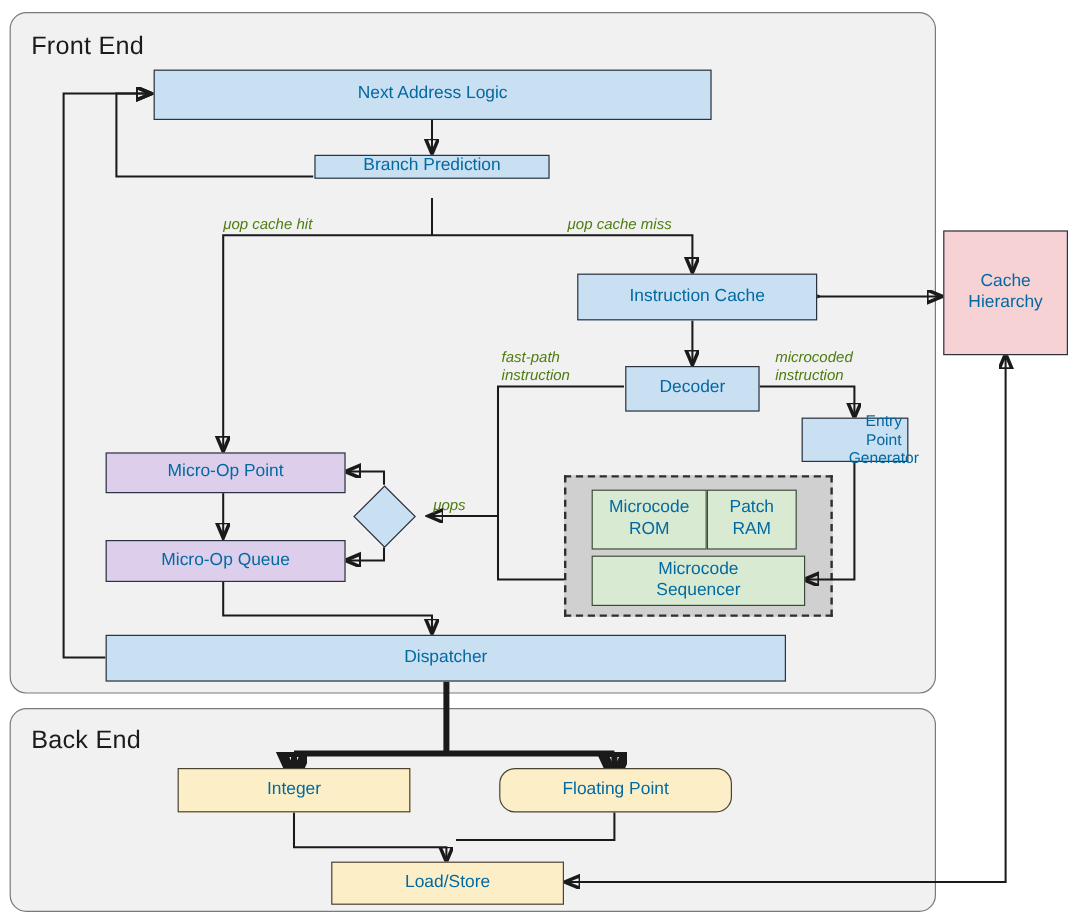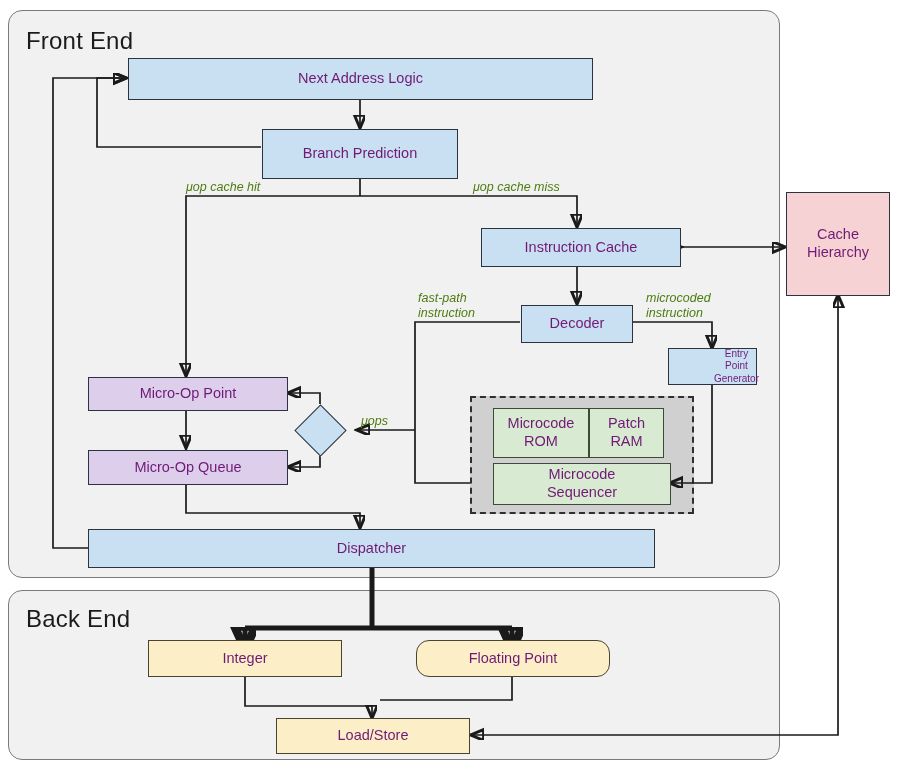--- a/index.html
+++ b/index.html
@@ -17,43 +17,43 @@
   }
   .panel {
     position: absolute;
     background: #f1f1f1;
     border: 1.4px solid #7a7a7a;
     border-radius: 14px;
     box-sizing: border-box;
   }
   .panel-title {
     position: absolute;
-    font-size: 24px;
+    font-size: 21px;
     color: #1b1b1b;
     letter-spacing: 0.2px;
   }
   .node {
     position: absolute;
     box-sizing: border-box;
     border: 1.6px solid #2b3340;
     display: flex;
     align-items: center;
     justify-content: center;
     text-align: center;
     font-size: 14.5px;
-    color: #701a75;
+    color: #0369a1;
     line-height: 1.22;
     z-index: 4;
   }
   .n-blue   { background: #c9dff2; }
   .n-purple { background: #ddcfeb; }
   .n-green  { background: #d9ead3; border-color: #3c4a38; }
   .n-yellow { background: #fcefc7; border-color: #4a4331; }
   .n-pink   { background: #f6d2d4; border-color: #2b3340; }
-  .node.small { font-size: 10px; padding-left: 48px; }
+  .node.small { font-size: 13px; padding-left: 48px; }
   .group-box {
     position: absolute;
     box-sizing: border-box;
     background: #d0d0d0;
     border: 2px dashed #2f2f2f;
     z-index: 2;
   }
   .diamond {
     position: absolute;
     box-sizing: border-box;
@@ -146,21 +146,21 @@
     <path d="M512,677 L512,700 L380,700"></path>
 
     <path d="M838,297 L838,735 L471,735" marker-end="url(#ah)"></path>
     <path d="M838,300 L838,295" marker-end="url(#ah)"></path>
   </svg>
 
   <div class="node n-blue" style="left:128px; top:58px; width:465px; height:42px;">
     <span>Next Address Logic</span>
   </div>
 
-  <div class="node n-blue" style="left:262px; top:129px; width:196px; height:50px;">
+  <div class="node n-blue" style="left:262px; top:129px; width:196px; height:20px;">
     <span>Branch Prediction</span>
   </div>
 
   <div class="node n-blue" style="left:481px; top:228px; width:200px; height:39px;">
     <span>Instruction Cache</span>
   </div>
 
   <div class="node n-blue" style="left:521px; top:305px; width:112px; height:38px;">
     <span>Decoder</span>
   </div>

